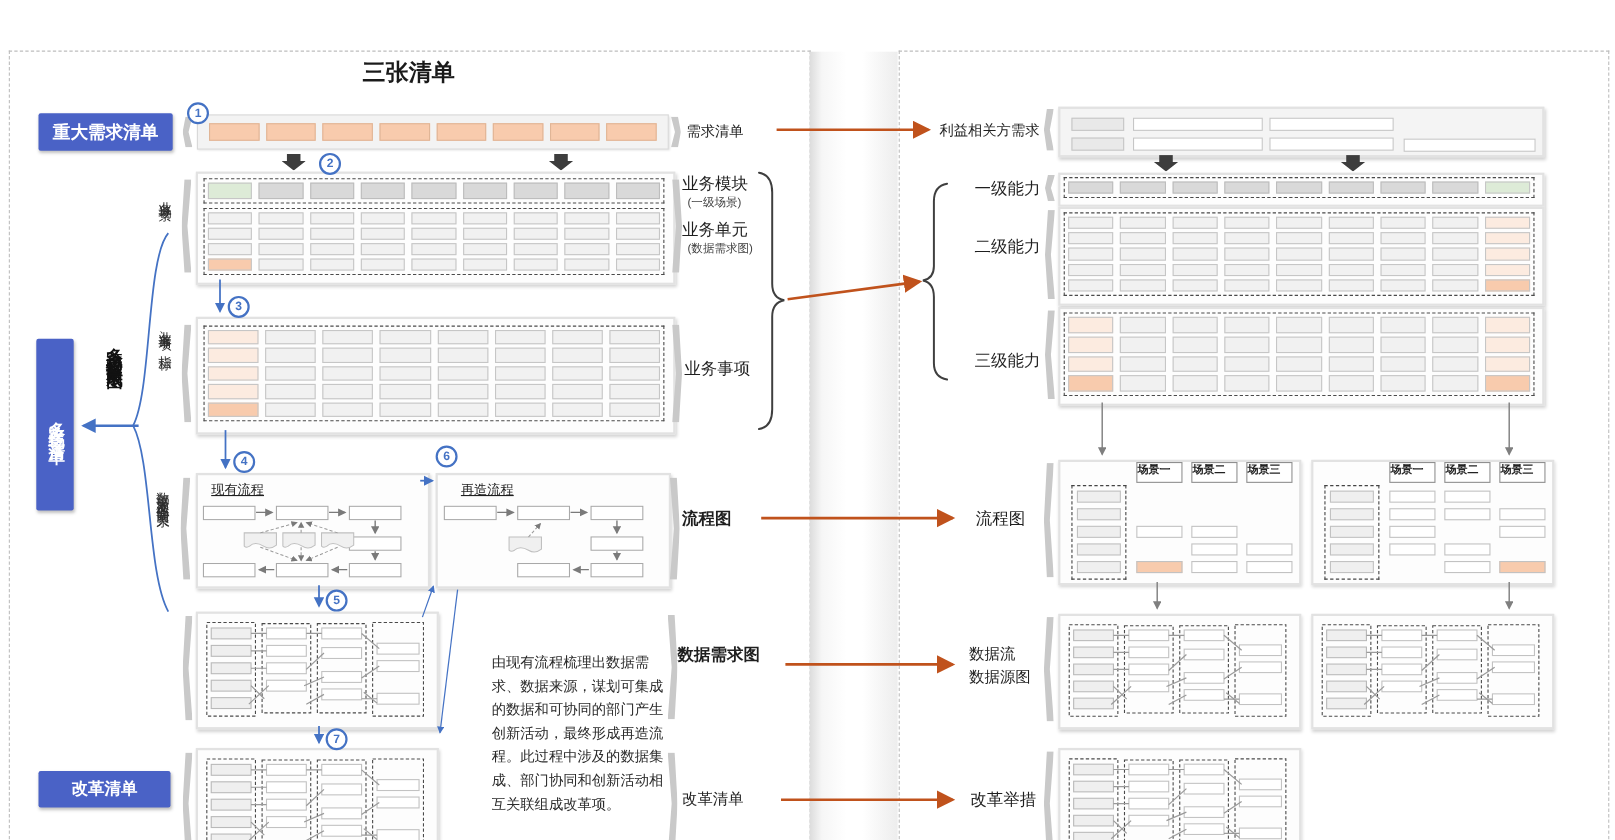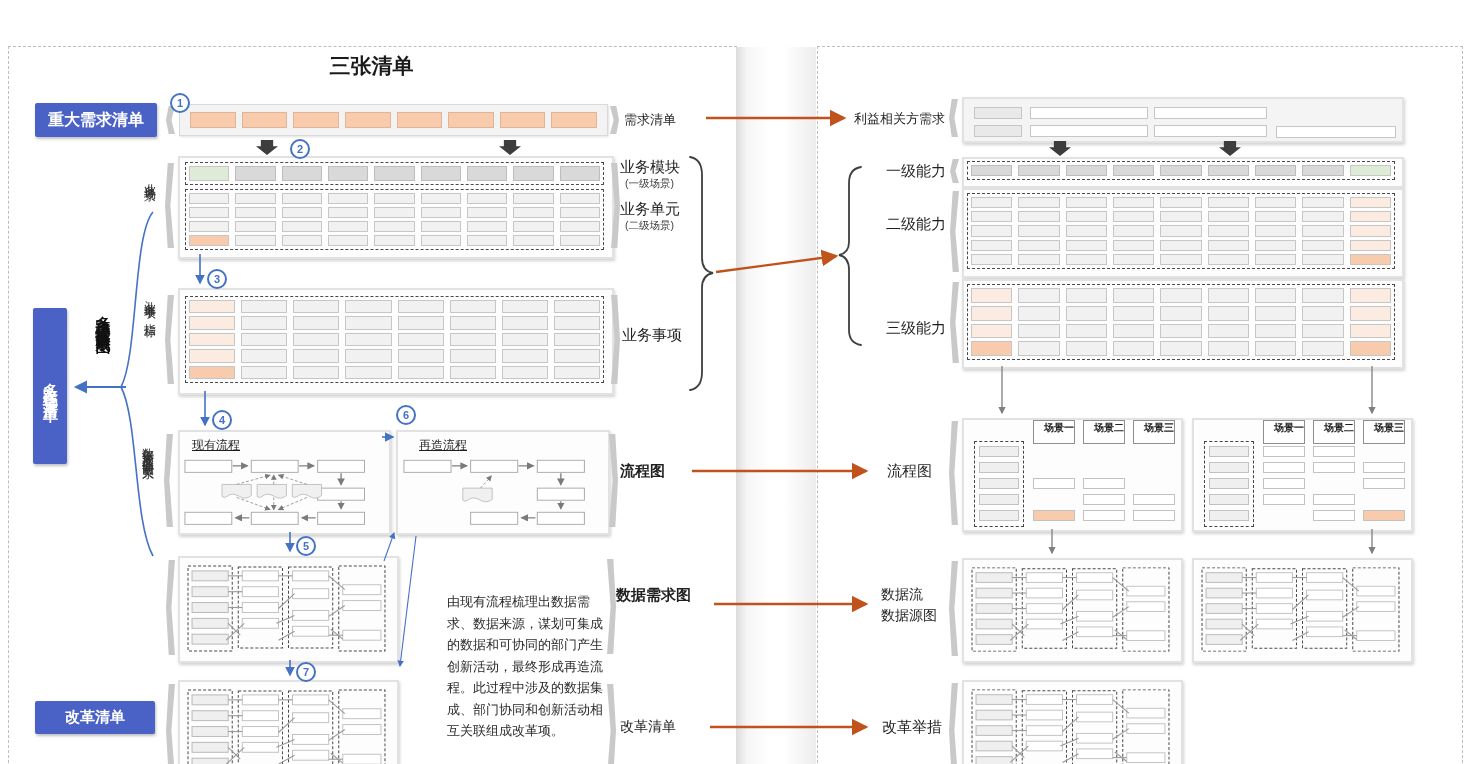--- a/index.html
+++ b/index.html
@@ -29,22 +29,22 @@
     color:#4472c4;font-size:11px;font-weight:bold;display:flex;align-items:center;justify-content:center;z-index:6;}
   .chev{position:absolute;background:#c9c9c9;width:9px;}
   .chev.l{clip-path:polygon(100% 0,30% 0,0 50%,30% 100%,100% 100%,60% 50%);}
   .chev.r{clip-path:polygon(0 0,70% 0,100% 50%,70% 100%,0 100%,40% 50%);}
   .blockarrow{position:absolute;width:22px;height:15px;background:#3d3d3d;
     clip-path:polygon(22% 0,78% 0,78% 42%,100% 42%,50% 100%,0 42%,22% 42%);}
   .flowtitle{position:absolute;font-size:12px;color:#1f1f1f;z-index:3;text-decoration:underline;}
   .para{position:absolute;font-size:13px;line-height:21.5px;color:#2b2b2b;text-align:left;}
   .sbox-cell{position:absolute;border:1px solid #c6c6c6;background:#fff;box-sizing:border-box;}
   .sbox-cell.sm{background:#e9e9e9;}
-  .scene-h{position:absolute;height:24px;border:1px solid #8f8f8f;background:#fff;font-size:10px;font-weight:bold;
-    text-align:right;line-height:13px;box-sizing:border-box;}
+  .scene-h{position:absolute;height:19px;border:1px solid #8f8f8f;background:#fff;font-size:10px;font-weight:bold;
+    text-align:left;line-height:13px;box-sizing:border-box;}
   .scene-left{position:absolute;border:1px dashed #444;box-sizing:border-box;}
   .scene-cell{position:absolute;width:42px;height:11px;border:1px solid #c2c2c2;background:#fff;box-sizing:border-box;}
   .scene-cell.g{background:#efefef;width:40px;}
   .scene-cell.O{background:#f8cbad;}
   svg.fill{position:absolute;width:100%;height:100%;left:0;top:0;}
   .overlay{position:absolute;left:0;top:0;width:1468px;height:764px;pointer-events:none;z-index:5;}
 </style>
 </head>
 <body>
 
@@ -138,21 +138,21 @@
         <div class="cell L"></div>
         <div class="cell L"></div>
         <div class="cell L"></div>
       </div>
     </div>
   <div class="chev r" style="left:611px;top:123px;height:85px;"></div>
   <div class="vlbl" style="left:141px;top:134px;">业务场景</div>
   <div class="lbl" style="left:620px;top:118px;font-size:15px;">业务模块</div>
   <div class="lbl s" style="left:625px;top:137px;">(一级场景)</div>
   <div class="lbl" style="left:620px;top:160px;font-size:15px;">业务单元</div>
-  <div class="lbl s" style="left:625px;top:179px;">(二级场景)</div>
+  <div class="lbl s" style="left:625px;top:179px;">(数据需求图)</div>
 
   <div class="stepnum" style="left:207px;top:229px;">3</div>
 
   <div class="chev l" style="left:165px;top:255px;height:89px;"></div>
   <div class="obox" style="left:178px;top:248px;width:432px;height:103px;"></div>
   <div class="gridbox" style="left:185px;top:256px;width:419px;height:87px;">
       <div class="gridrow">
         <div class="cell P"></div>
         <div class="cell L"></div>
         <div class="cell L"></div>

